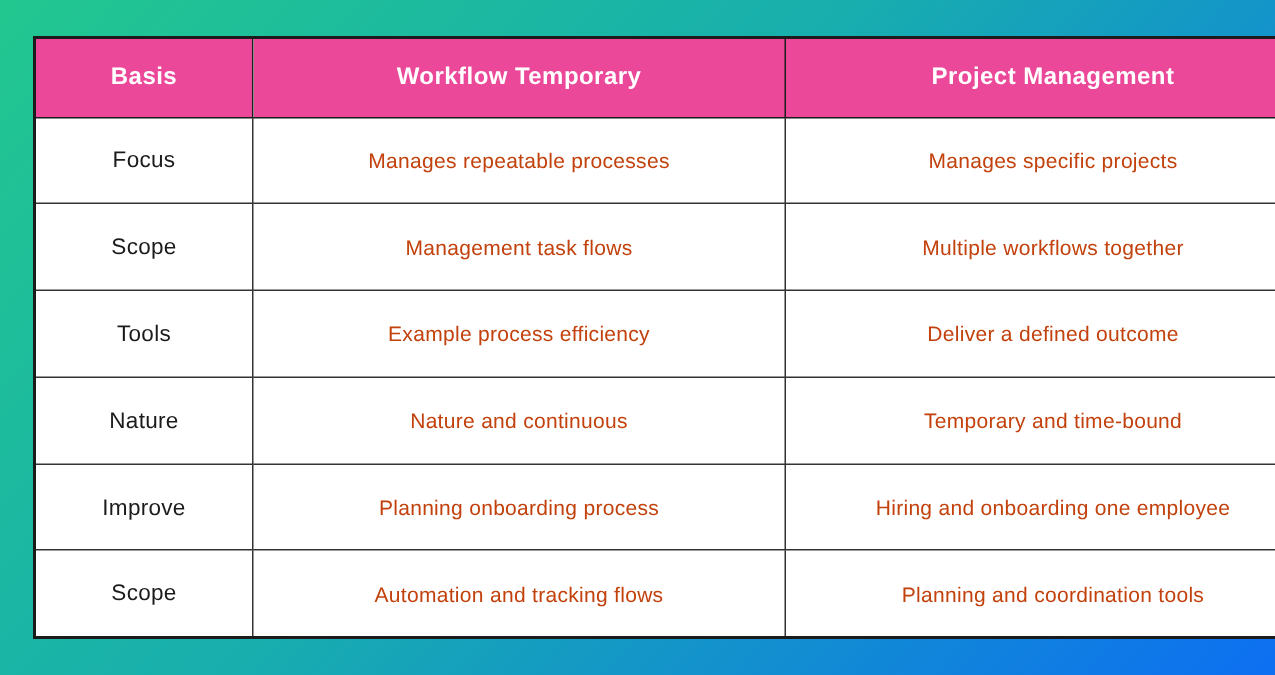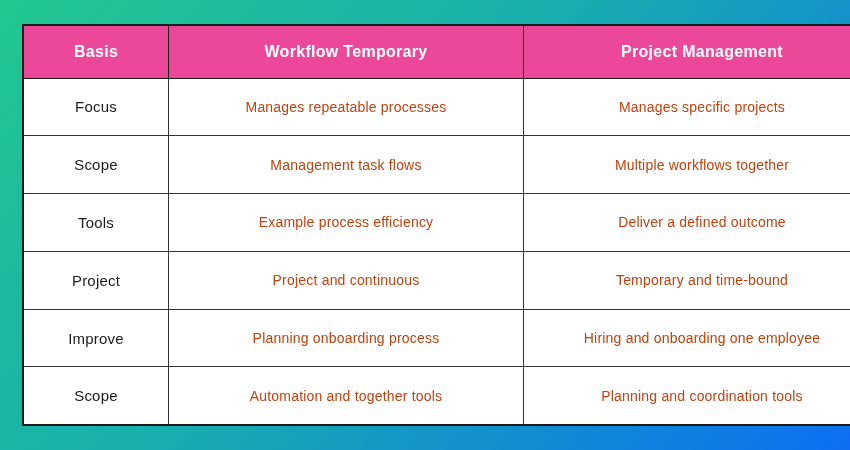--- a/index.html
+++ b/index.html
@@ -84,28 +84,28 @@
       <td class="basis-cell">Scope</td>
       <td class="value-cell">Management task flows</td>
       <td class="value-cell">Multiple workflows together</td>
     </tr>
     <tr>
       <td class="basis-cell">Tools</td>
       <td class="value-cell">Example process efficiency</td>
       <td class="value-cell">Deliver a defined outcome</td>
     </tr>
     <tr>
-      <td class="basis-cell">Project</td>
-      <td class="value-cell">Project and continuous</td>
+      <td class="basis-cell">Nature</td>
+      <td class="value-cell">Nature and continuous</td>
       <td class="value-cell">Temporary and time-bound</td>
     </tr>
     <tr>
       <td class="basis-cell">Improve</td>
       <td class="value-cell">Planning onboarding process</td>
       <td class="value-cell">Hiring and onboarding one employee</td>
     </tr>
     <tr>
       <td class="basis-cell">Scope</td>
-      <td class="value-cell">Automation and together tools</td>
+      <td class="value-cell">Automation and tracking flows</td>
       <td class="value-cell">Planning and coordination tools</td>
     </tr>
   </tbody>
 </table>
 
 </body></html>

